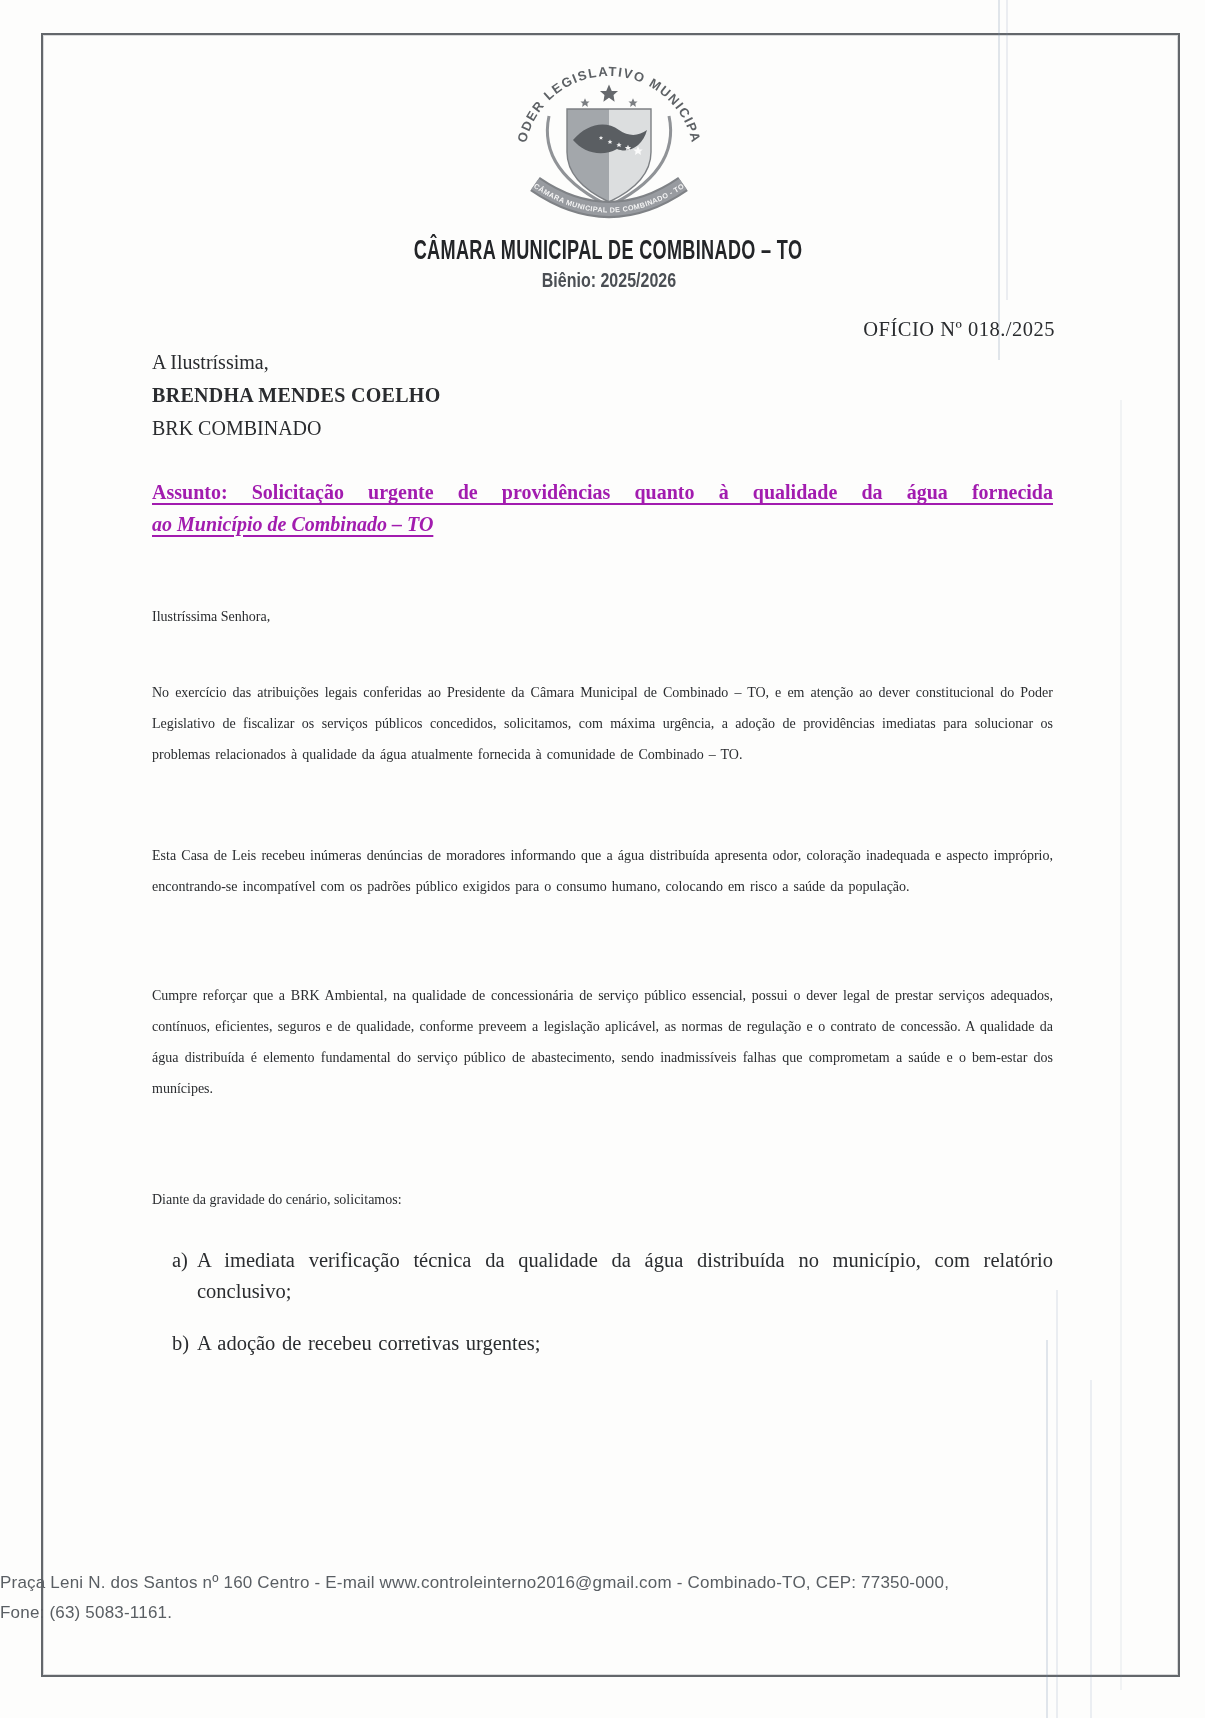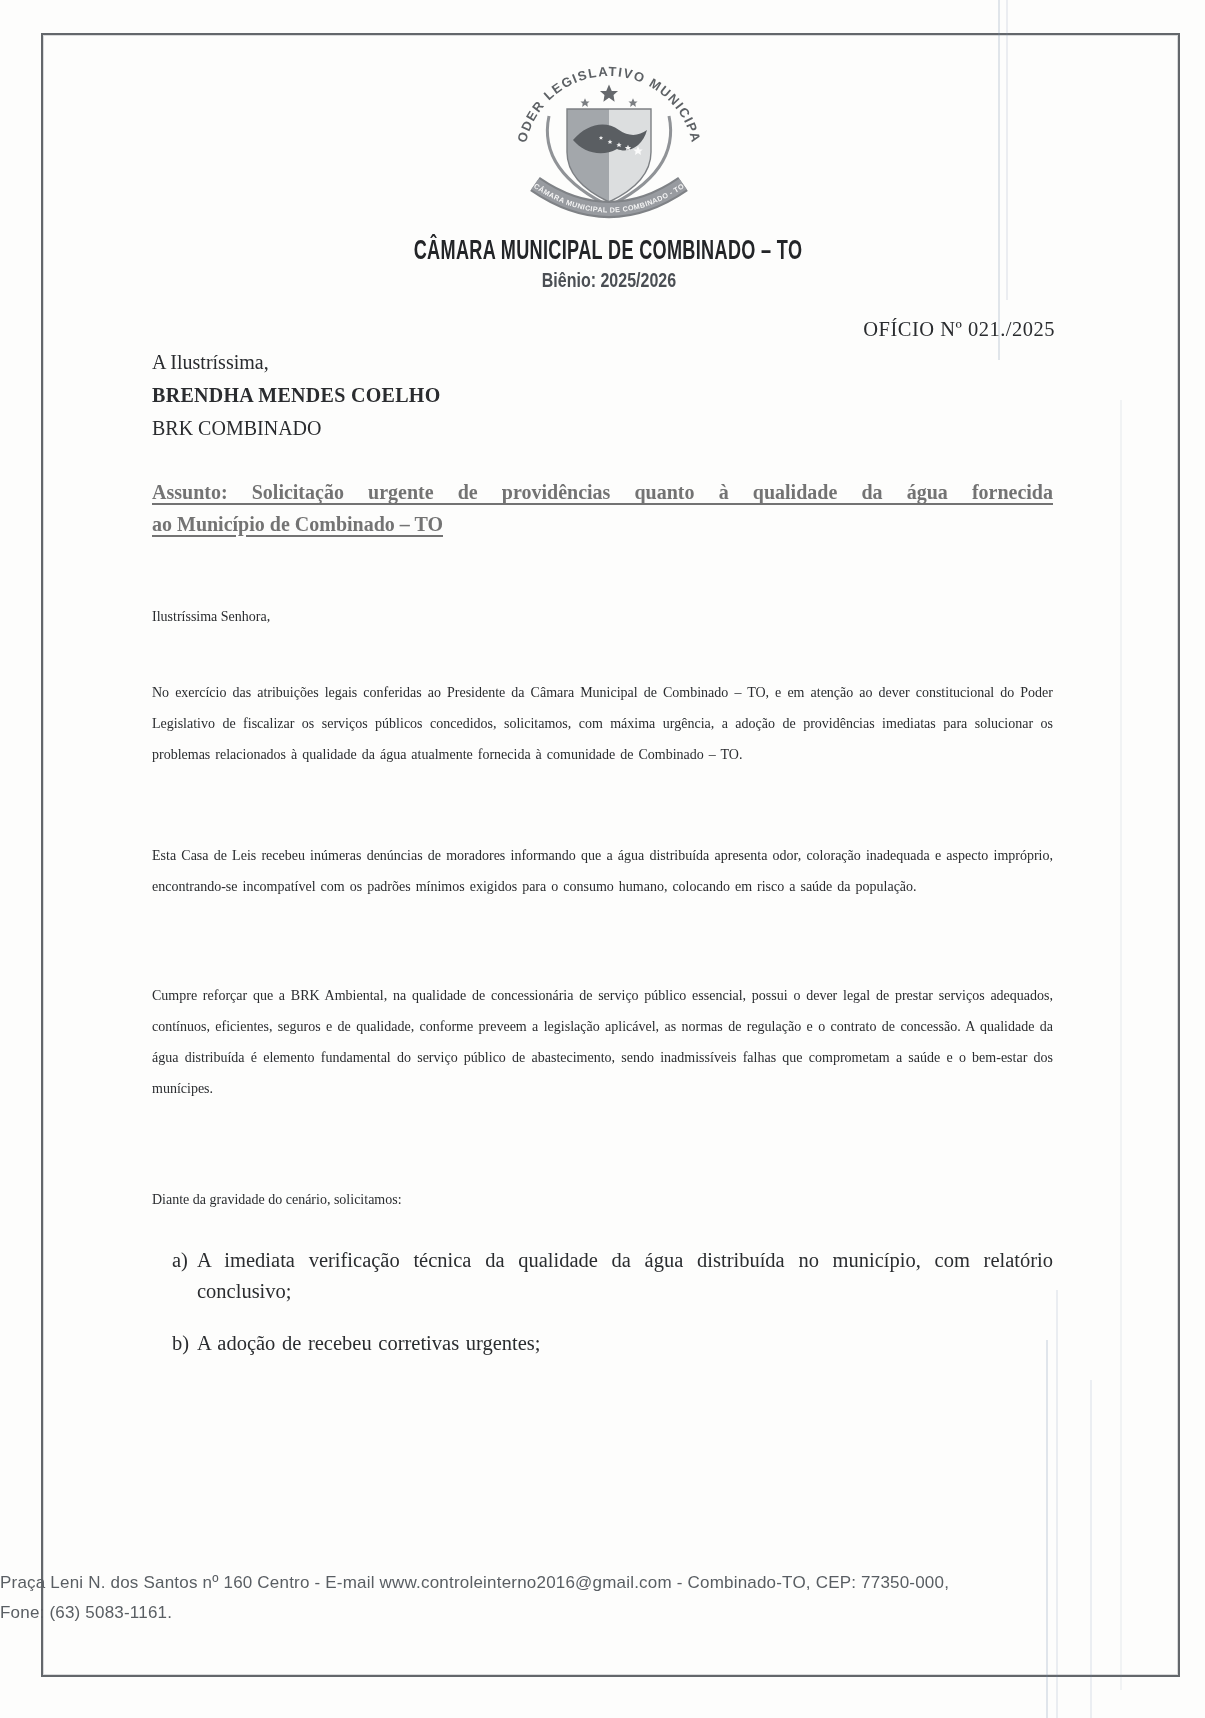--- a/index.html
+++ b/index.html
@@ -43,24 +43,24 @@
 
   .abs{position:absolute;left:152px;width:901px;}
   .doc{font-size:14px;line-height:31px;}
   .just{text-align:justify;word-spacing:1.5px;}
 
   .reference{left:auto;right:150px;width:auto;top:314px;font-size:20.5px;letter-spacing:.5px;white-space:nowrap;}
 
   .addressee{top:346px;line-height:33px;font-size:20px;}
   .addr-name{font-weight:700;letter-spacing:.3px;}
 
-  .subject{top:477px;font-weight:700;font-size:20px;line-height:31.5px;color:#737373;}
+  .subject{top:477px;font-weight:700;font-size:20px;line-height:31.5px;color:#a21caf;}
   .sub1{text-align:justify;text-align-last:justify;text-decoration:underline;
         text-decoration-thickness:2px;text-underline-offset:4px;}
-  .sub2{text-decoration:underline;text-decoration-thickness:2px;text-underline-offset:4px;}
+  .sub2{text-decoration:underline;text-decoration-thickness:2px;text-underline-offset:4px;font-style:italic;}
 
   .greeting{top:601px;}
   .p1{top:677px;}
   .p2{top:840px;}
   .p3{top:980px;}
   .intro{top:1184px;}
 
   .req{position:absolute;left:172px;width:881px;display:flex;font-size:20.5px;line-height:31px;}
   .req .marker{width:25px;flex:none;}
   .req .rtext{flex:1;text-align:justify;word-spacing:1.5px;}
@@ -127,37 +127,37 @@
         <text font-family="Liberation Sans, sans-serif" font-size="7.2" font-weight="700" letter-spacing="0.4" fill="#f4f4f4">
           <textPath href="#ribbonTextPath" startOffset="50%" text-anchor="middle">CÂMARA MUNICIPAL DE COMBINADO - TO</textPath>
         </text>
       </g>
     </svg>
 
     <div class="org">CÂMARA MUNICIPAL DE COMBINADO – TO</div>
     <div class="term">Biênio: 2025/2026</div>
   </header>
 
-  <div class="abs doc reference">OFÍCIO Nº 021./2025</div>
+  <div class="abs doc reference">OFÍCIO Nº 018./2025</div>
 
   <div class="abs addressee">
     <div>A Ilustríssima,</div>
     <div class="addr-name">BRENDHA MENDES COELHO</div>
     <div>BRK COMBINADO</div>
   </div>
 
   <div class="abs subject">
     <div class="sub1">Assunto: Solicitação urgente de providências quanto à qualidade da água fornecida</div>
     <div class="sub2">ao Município de Combinado – TO</div>
   </div>
 
   <div class="abs doc greeting">Ilustríssima Senhora,</div>
 
   <div class="abs doc just p1">No exercício das atribuições legais conferidas ao Presidente da Câmara Municipal de Combinado – TO, e em atenção ao dever constitucional do Poder Legislativo de fiscalizar os serviços públicos concedidos, solicitamos, com máxima urgência, a adoção de providências imediatas para solucionar os problemas relacionados à qualidade da água atualmente fornecida à comunidade de Combinado – TO.</div>
-  <div class="abs doc just p2">Esta Casa de Leis recebeu inúmeras denúncias de moradores informando que a água distribuída apresenta odor, coloração inadequada e aspecto impróprio, encontrando-se incompatível com os padrões mínimos exigidos para o consumo humano, colocando em risco a saúde da população.</div>
+  <div class="abs doc just p2">Esta Casa de Leis recebeu inúmeras denúncias de moradores informando que a água distribuída apresenta odor, coloração inadequada e aspecto impróprio, encontrando-se incompatível com os padrões público exigidos para o consumo humano, colocando em risco a saúde da população.</div>
   <div class="abs doc just p3">Cumpre reforçar que a BRK Ambiental, na qualidade de concessionária de serviço público essencial, possui o dever legal de prestar serviços adequados, contínuos, eficientes, seguros e de qualidade, conforme preveem a legislação aplicável, as normas de regulação e o contrato de concessão. A qualidade da água distribuída é elemento fundamental do serviço público de abastecimento, sendo inadmissíveis falhas que comprometam a saúde e o bem-estar dos munícipes.</div>
 
   <div class="abs doc intro">Diante da gravidade do cenário, solicitamos:</div>
 
   <div class="req item-a">
     <span class="marker">a)</span>
     <span class="rtext">A imediata verificação técnica da qualidade da água distribuída no município, com relatório conclusivo;</span>
   </div>
   <div class="req item-b">
     <span class="marker">b)</span>

